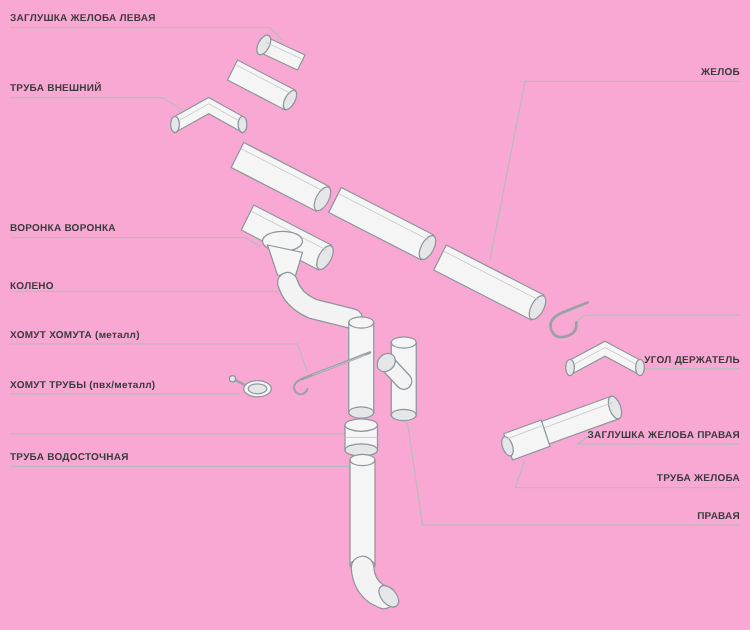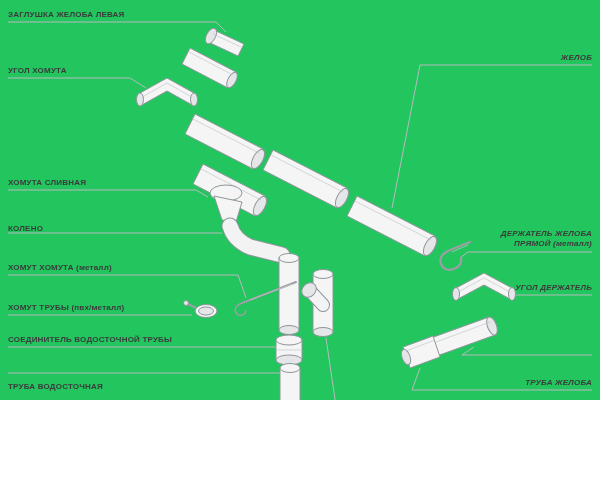--- a/index.html
+++ b/index.html
@@ -1,26 +1,26 @@
 <!DOCTYPE html>
 <html><head>
 <meta charset="utf-8">
 <style>
   html,body{margin:0;padding:0;background:#fff;}
   .canvas{
-    position:relative;width:600px;height:400px;background:#22c55e;
+    position:relative;width:600px;height:504px;background:#f9a8d4;
     font-family:"Liberation Sans",sans-serif;overflow:hidden;
   }
   .art{position:absolute;left:0;top:0;}
   .lbl{
     position:absolute;font-size:8px;font-weight:700;color:#3b3b3b;
     letter-spacing:.2px;line-height:1.25;white-space:nowrap;
   }
   .lbl.left{left:8px;text-align:left;}
-  .lbl.right{right:8px;text-align:right;font-style:italic;}
+  .lbl.right{right:8px;text-align:center;}
   .lbl.wrap{white-space:normal;max-width:126px;}
   
   .part{fill:#f5f5f5;stroke:#8f969b;stroke-width:1;}
   .part-dark{fill:#e4e6e8;stroke:#8f969b;stroke-width:1;}
   .lead{stroke:#b7bbbe;stroke-width:1;fill:none;}
   .thin{stroke:#c3c7ca;stroke-width:.7;fill:none;}
   .pipe-outline{stroke:#8f969b;fill:none;stroke-linecap:round;stroke-linejoin:round;}
   .pipe-fill{stroke:#f3f3f3;fill:none;stroke-linecap:round;stroke-linejoin:round;}
   .metal{stroke:#9aa0a4;fill:none;stroke-linecap:round;}
 </style>
@@ -165,27 +165,26 @@
     </g>
 
     <g>
       <polygon class="part" points="403,347 433,336 440,357 410,368"></polygon>
       <ellipse class="part-dark" cx="406" cy="357" rx="4" ry="8" transform="rotate(-20 406 357)"></ellipse>
       <path class="thin" d="M406,351 L435,340"></path>
     </g>
   </svg>
 
   <div class="lbl left" style="top:10px">ЗАГЛУШКА ЖЕЛОБА ЛЕВАЯ</div>
-  <div class="lbl left" style="top:66px">УГОЛ ХОМУТА</div>
-  <div class="lbl left" style="top:178px">ХОМУТА СЛИВНАЯ</div>
+  <div class="lbl left" style="top:66px">ТРУБА ВНЕШНИЙ</div>
+  <div class="lbl left" style="top:178px">ВОРОНКА ВОРОНКА</div>
   <div class="lbl left" style="top:224px">КОЛЕНО</div>
   <div class="lbl left" style="top:263px">ХОМУТ ХОМУТА (металл)</div>
   <div class="lbl left" style="top:303px">ХОМУТ ТРУБЫ (пвх/металл)</div>
-  <div class="lbl left" style="top:335px">СОЕДИНИТЕЛЬ ВОДОСТОЧНОЙ ТРУБЫ</div>
-  <div class="lbl left" style="top:382px">ТРУБА ВОДОСТОЧНАЯ</div>
+  <div class="lbl left" style="top:361px">ТРУБА ВОДОСТОЧНАЯ</div>
 
   <div class="lbl right" style="top:53px">ЖЕЛОБ</div>
-  <div class="lbl right wrap" style="top:229px">ДЕРЖАТЕЛЬ ЖЕЛОБА ПРЯМОЙ (металл)</div>
   <div class="lbl right" style="top:283px">УГОЛ ДЕРЖАТЕЛЬ</div>
+  <div class="lbl right" style="top:343px">ЗАГЛУШКА ЖЕЛОБА ПРАВАЯ</div>
   <div class="lbl right" style="top:378px">ТРУБА ЖЕЛОБА</div>
   <div class="lbl right" style="top:408px">ПРАВАЯ</div>
 
 </div>
 
 </body></html>

